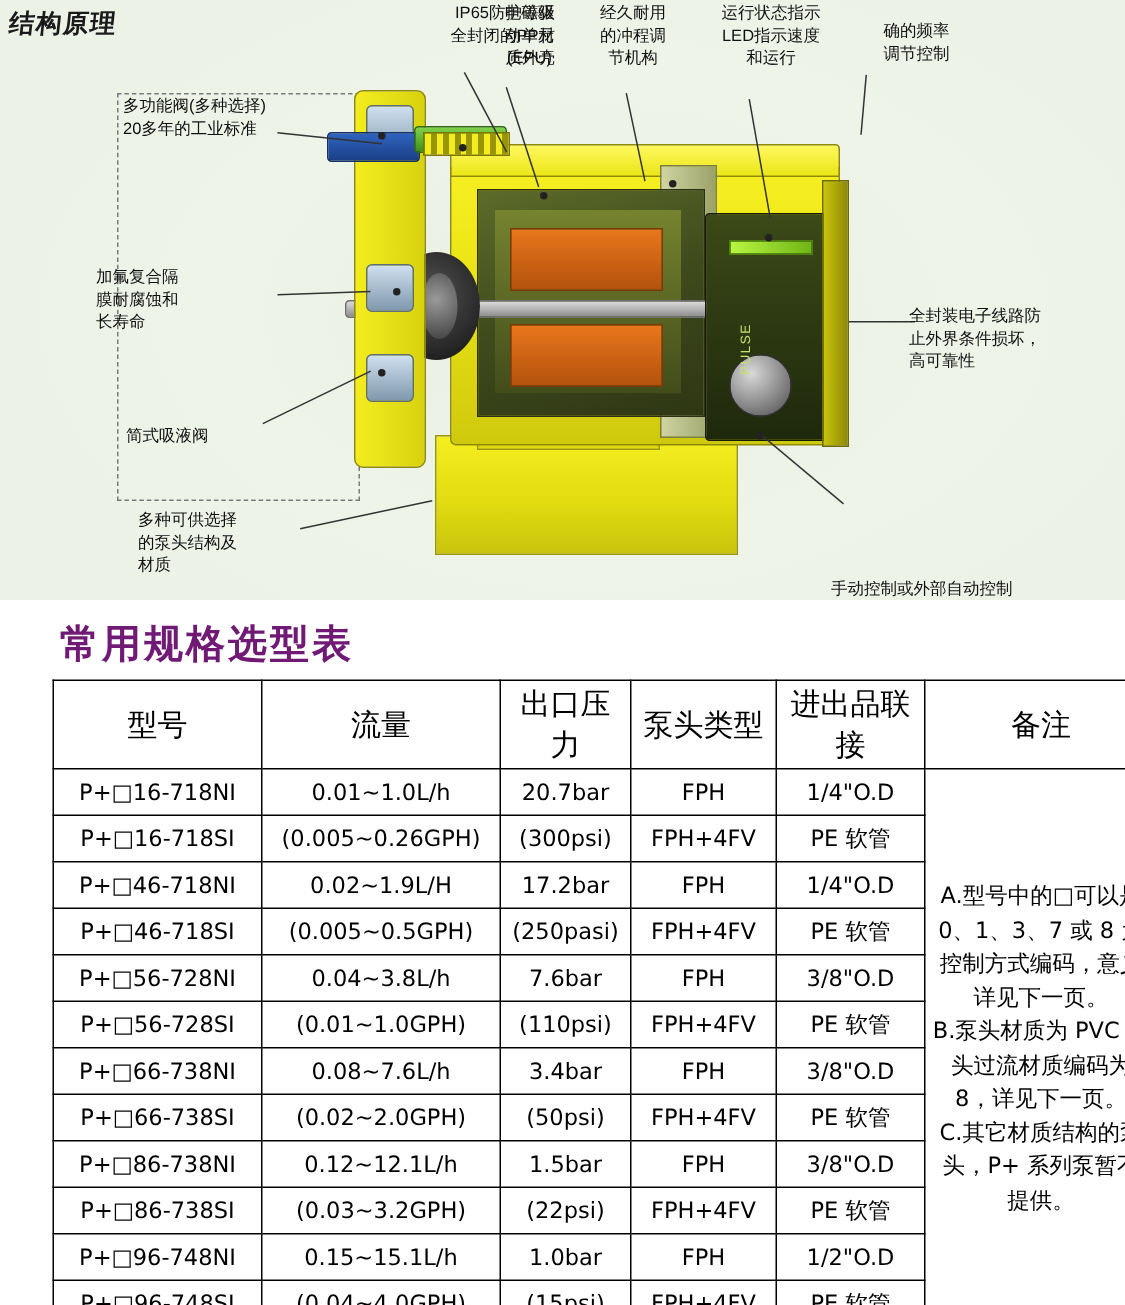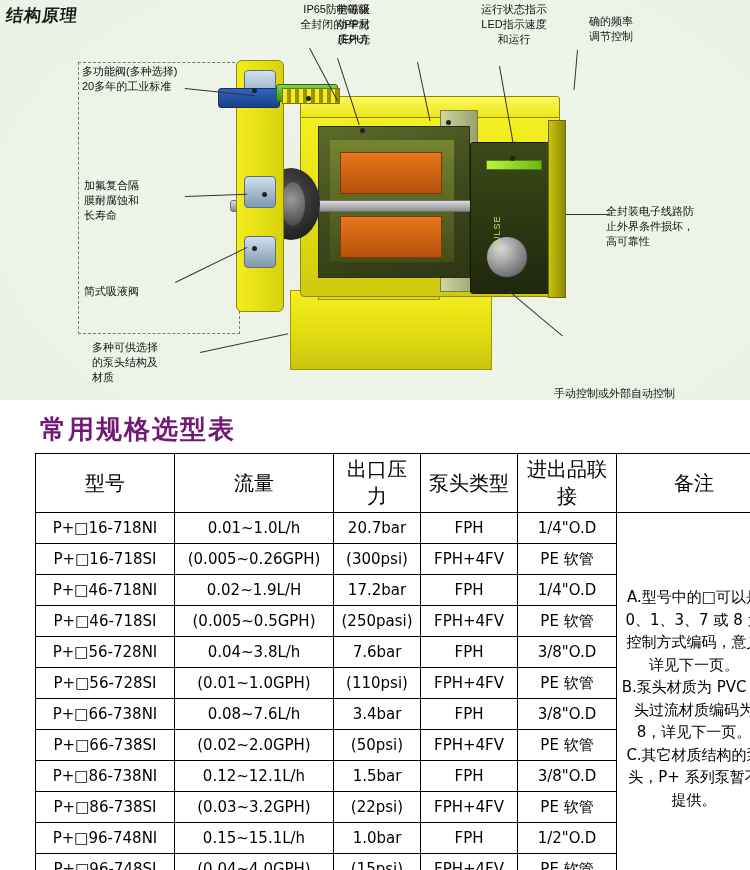--- a/index.html
+++ b/index.html
@@ -263,28 +263,31 @@
   <div class="dot" style="left:262px;top:192px;"></div>
   <div class="dot" style="left:252px;top:246px;"></div>
   <div class="dot" style="left:504px;top:288px;"></div>
 
   <div class="callout" style="left:280px;top:2px;width:90px;text-align:right;">IP65防护等级
 全封闭的PP材
 质外壳</div>
   <div class="callout" style="left:330px;top:2px;width:46px;text-align:center;">电磁驱
 动单元
 (EPU)</div>
+  <div class="callout" style="left:392px;top:2px;width:60px;text-align:center;">经久耐用
+的冲程调
+节机构</div>
   <div class="callout" style="left:468px;top:2px;width:92px;text-align:center;">运行状态指示
 LED指示速度
 和运行</div>
   <div class="callout" style="left:572px;top:14px;width:78px;text-align:center;">确的频率
 调节控制</div>
   <div class="callout" style="left:82px;top:64px;width:112px;">多功能阀(多种选择)
 20多年的工业标准</div>
-  <div class="callout" style="left:84px;top:178px;width:104px;">加氟复合隔
+  <div class="callout" style="left:64px;top:178px;width:104px;">加氟复合隔
 膜耐腐蚀和
 长寿命</div>
   <div class="callout" style="left:84px;top:284px;width:104px;">简式吸液阀</div>
   <div class="callout" style="left:92px;top:340px;width:110px;">多种可供选择
 的泵头结构及
 材质</div>
   <div class="callout" style="left:606px;top:204px;width:126px;">全封装电子线路防
 止外界条件损坏，
 高可靠性</div>
   <div class="callout" style="left:534px;top:386px;width:200px;margin-left:20px;">手动控制或外部自动控制</div>

